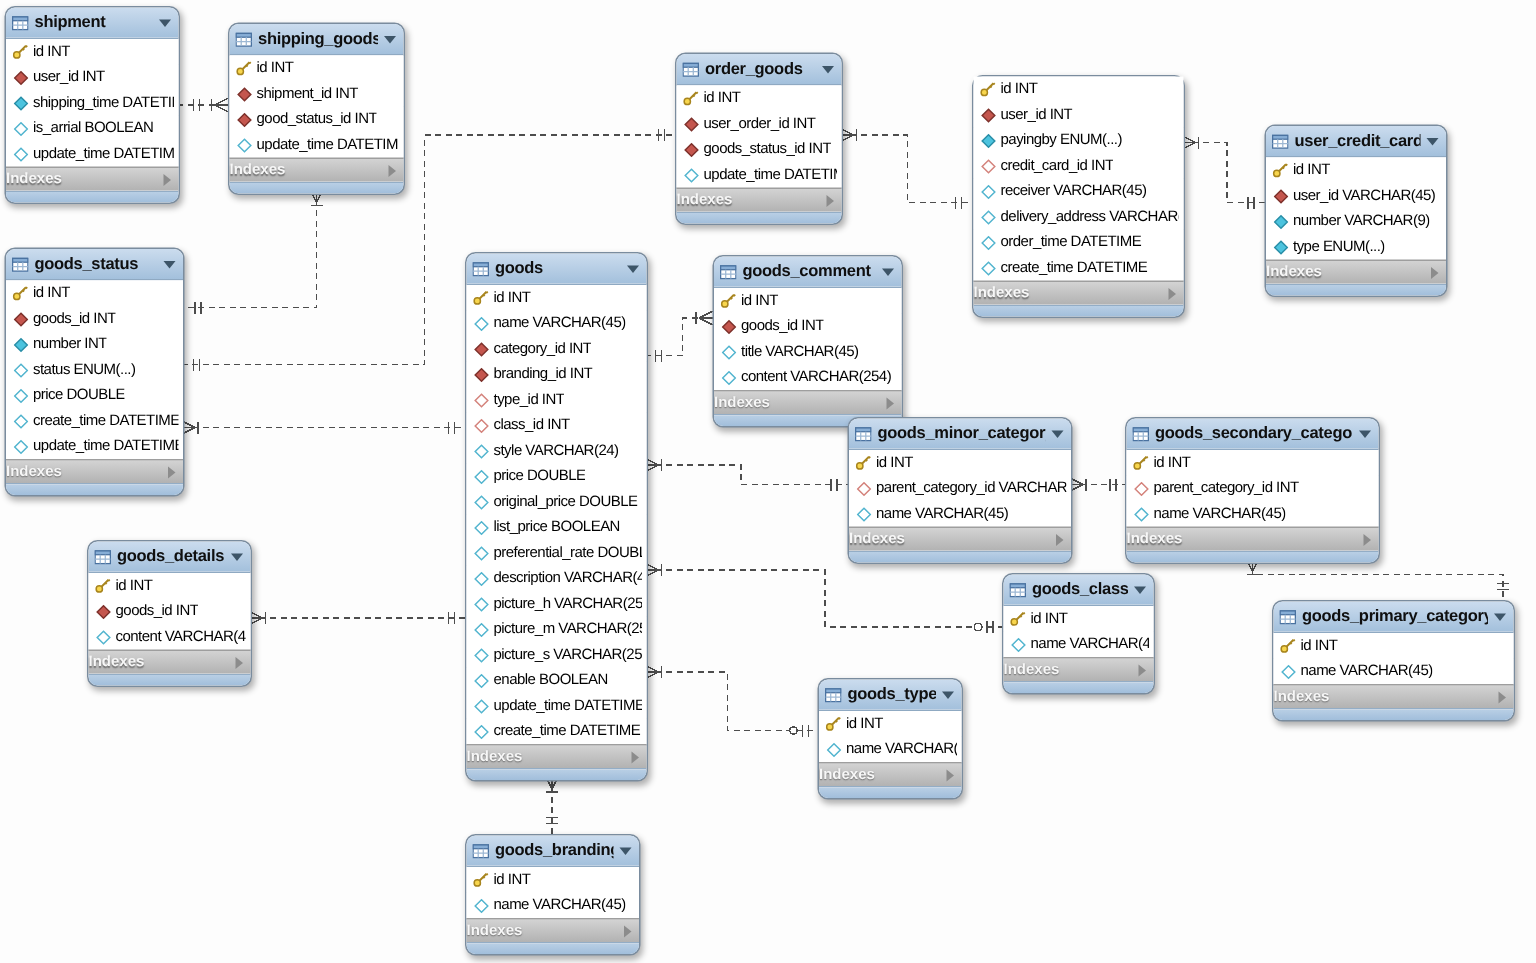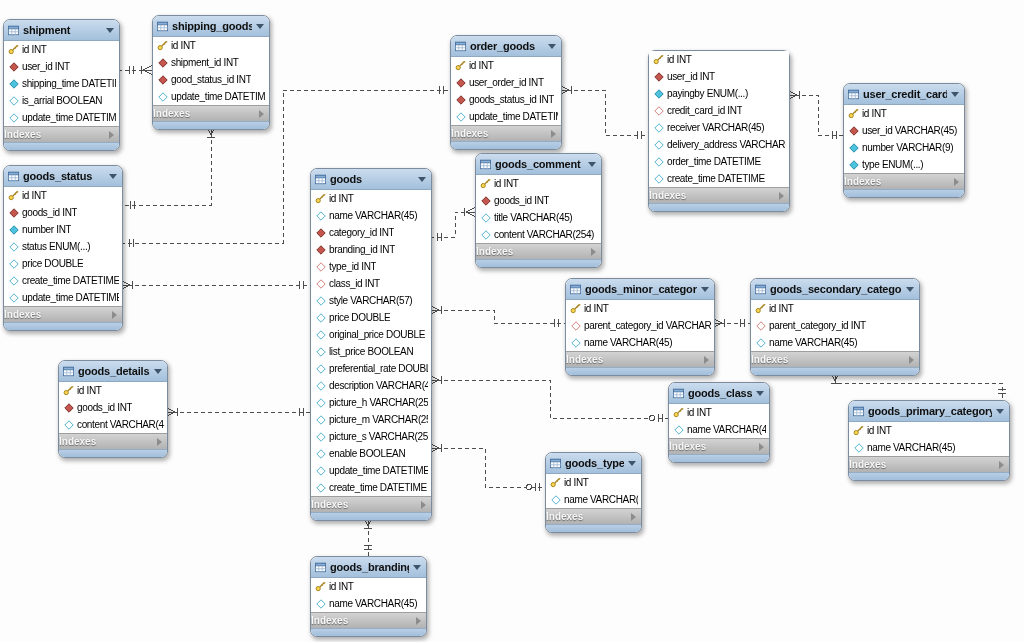--- a/index.html
+++ b/index.html
@@ -144,21 +144,21 @@
       <g>
         <polyline points="368,517 368,556" class="rel-line"></polyline>
         <line x1="368" y1="526" x2="363.5" y2="517" class="rel-mark"></line>
         <line x1="368" y1="526" x2="368" y2="517" class="rel-mark"></line>
         <line x1="368" y1="526" x2="372.5" y2="517" class="rel-mark"></line>
         <line x1="364" y1="528" x2="372" y2="528" class="rel-mark"></line>
         <line x1="364" y1="545" x2="372" y2="545" class="rel-mark"></line>
         <line x1="364" y1="549" x2="372" y2="549" class="rel-mark"></line>
       </g>
     </svg>
-    <div class="tbl" style="left: 3px; top: 19px; width: 115px;">
+    <div class="tbl" style="left: 3px; top: 4px; width: 115px;">
       <div class="hd">
         <span class="ic">
           <svg width="13" height="11" viewBox="0 0 13 11">
             <rect x="0.5" y="0.5" width="12" height="10" fill="#ffffff" stroke="#4a72a0"></rect>
             <rect x="0.5" y="0.5" width="12" height="3" fill="#87aed6" stroke="#4a72a0"></rect>
             <path d="M4.5 3.5 V10.5 M8.5 3.5 V10.5 M0.5 7 H12.5" stroke="#9db8d4" fill="none"></path>
           </svg>
         </span>
         <span class="hd-t">shipment</span>
         <span class="dd"></span>
@@ -552,21 +552,21 @@
           </svg>
         </span>
         <span class="txt">class_id INT</span>
       </div>
       <div class="row">
         <span class="ic">
           <svg width="10" height="10" viewBox="0 0 10 10">
             <path d="M5 0.8 L9.2 5 L5 9.2 L0.8 5 Z" fill="#ffffff" stroke="#53b5cf"></path>
           </svg>
         </span>
-        <span class="txt">style VARCHAR(57)</span>
+        <span class="txt">style VARCHAR(24)</span>
       </div>
       <div class="row">
         <span class="ic">
           <svg width="10" height="10" viewBox="0 0 10 10">
             <path d="M5 0.8 L9.2 5 L5 9.2 L0.8 5 Z" fill="#ffffff" stroke="#53b5cf"></path>
           </svg>
         </span>
         <span class="txt">price DOUBLE</span>
       </div>
       <div class="row">
@@ -645,21 +645,21 @@
         <span class="ic">
           <svg width="10" height="10" viewBox="0 0 10 10">
             <path d="M5 0.8 L9.2 5 L5 9.2 L0.8 5 Z" fill="#ffffff" stroke="#53b5cf"></path>
           </svg>
         </span>
         <span class="txt">create_time DATETIME</span>
       </div>
       <div class="ft">Indexes<span class="ft-a"></span></div>
       <div class="cap"></div>
     </div>
-    <div class="tbl" style="left: 475px; top: 153px; width: 125px;">
+    <div class="tbl" style="left: 475px; top: 170px; width: 125px;">
       <div class="hd">
         <span class="ic">
           <svg width="13" height="11" viewBox="0 0 13 11">
             <rect x="0.5" y="0.5" width="12" height="10" fill="#ffffff" stroke="#4a72a0"></rect>
             <rect x="0.5" y="0.5" width="12" height="3" fill="#87aed6" stroke="#4a72a0"></rect>
             <path d="M4.5 3.5 V10.5 M8.5 3.5 V10.5 M0.5 7 H12.5" stroke="#9db8d4" fill="none"></path>
           </svg>
         </span>
         <span class="hd-t">goods_comment</span>
         <span class="dd"></span>

